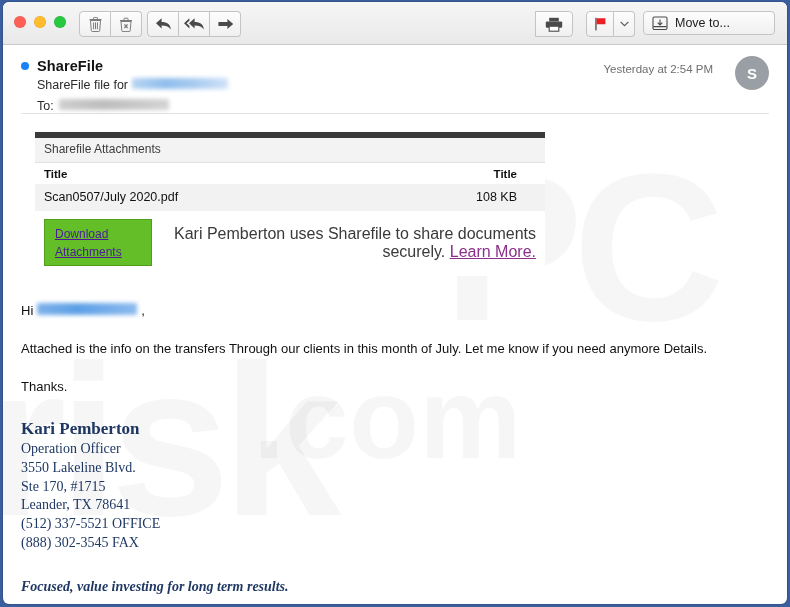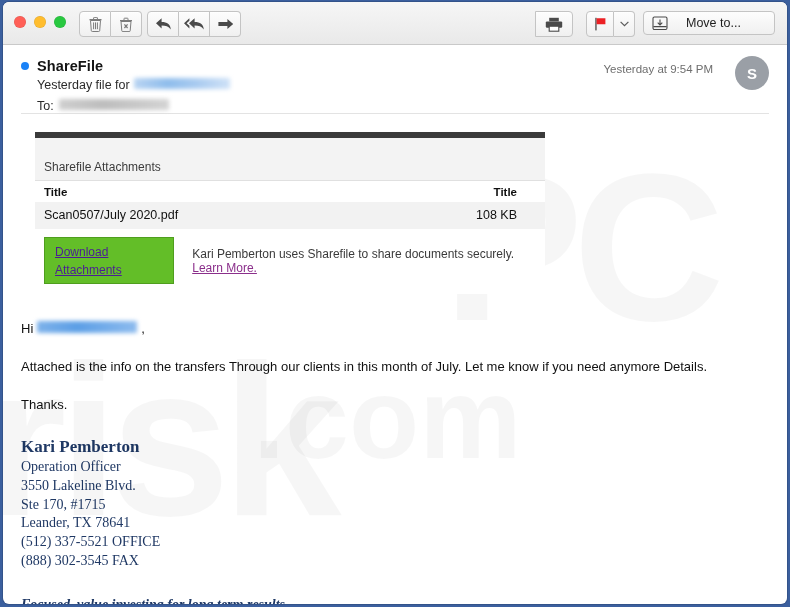--- a/index.html
+++ b/index.html
@@ -36,21 +36,21 @@
   .grp{position:absolute;top:9px;display:flex;}
   .grp .tbtn{border-radius:0;border-left-width:0;}
   .grp .tbtn:first-child{border-radius:4px 0 0 4px;border-left-width:1px;}
   .grp .tbtn:last-child{border-radius:0 4px 4px 0;}
   .grp-trash{left:76px;}
   .grp-reply{left:144px;}
   .grp-print{right:214px;}
   .grp-flag{right:152px;}
   .moveto{
     position:absolute;right:12px;top:9px;height:24px;width:132px;
-    display:flex;align-items:center;gap:18px;padding:0 8px;box-sizing:border-box;
+    display:flex;align-items:center;gap:7px;padding:0 8px;box-sizing:border-box;
     background:linear-gradient(#fdfdfd,#f0f0f0);
     border:1px solid #c4c4c4;border-radius:4px;
     font-size:12.5px;color:#1d1d1d;
   }
   .grp-print .tbtn{min-width:36px;}
   .flagbtn{min-width:26px;}
   .caretbtn{min-width:20px;}
   svg{display:block;}
 
   
@@ -90,21 +90,21 @@
     font-weight:bold;color:rgba(0,0,0,.035);white-space:nowrap;
   }
   .wm1{left:440px;top:30px;font-size:210px;letter-spacing:-10px;}
   .wm2{left:-20px;top:220px;font-size:215px;letter-spacing:-8px;}
   .wm3{left:250px;top:255px;font-size:115px;}
 
   
   .attach{position:relative;margin:18px 0 0 14px;width:510px;}
   .attach-topbar{height:6px;background:#3a3a3a;}
   .attach-title{
-    font-size:12px;color:#3c3c3c;padding:22px 0 6px 9px;
+    font-size:12px;color:#3c3c3c;padding:4px 0 6px 9px;
     background:#f3f3f3;border-bottom:1px solid #e0e0e0;
   }
   .attach-cols{
     display:flex;justify-content:space-between;
     font-size:11.5px;font-weight:bold;color:#101010;
     padding:5px 28px 4px 9px;background:#ffffff;
   }
   .attach-row{
     display:flex;justify-content:space-between;
     font-size:12.5px;color:#101010;
@@ -112,21 +112,21 @@
   }
   .attach-foot{
     display:flex;align-items:center;gap:18px;
     padding:8px 9px 10px 9px;background:#ffffff;
   }
   .dl-btn{
     background:#63be28;border:1px solid #4f9e1e;
     padding:4px 10px 5px 10px;
   }
   .dl-btn a{color:#4c1d95;font-size:12px;text-decoration:underline;}
-  .attach-note{font-size:12px;color:#3a3a3a;}
+  .attach-note{font-size:16px;color:#3a3a3a;text-align:right;}
   .attach-note a{color:#8b2f8b;text-decoration:underline;}
 
   
   .msg{font-size:13px;color:#111;line-height:1.45;}
   .msg p{margin:0;}
   .p-hi{margin-top:26px !important;display:flex;align-items:baseline;gap:4px;}
   .p-main{margin-top:19px !important;}
   .p-thanks{margin-top:19px !important;}
 
   
@@ -241,28 +241,28 @@
       <span>Move to...</span>
     </div>
   </div>
 
   <div class="mail-header">
     <div class="sender-row">
       <span class="unread-dot"></span>
       <span class="sender">ShareFile</span>
     </div>
     <div class="subject-row">
-      <span>Yesterday file for</span>
+      <span>ShareFile file for</span>
       <span class="redact r-subject"></span>
     </div>
     <div class="to-row">
       <span>To:</span>
       <span class="redact gray r-to"></span>
     </div>
-    <div class="timestamp">Yesterday at 9:54 PM</div>
+    <div class="timestamp">Yesterday at 2:54 PM</div>
     <div class="avatar">S</div>
   </div>
 
   <div class="divider"></div>
 
   <div class="body">
 
     <div class="watermark">
       <span class="wm-text wm1">PC</span>
       <span class="wm-text wm2">risk</span>

